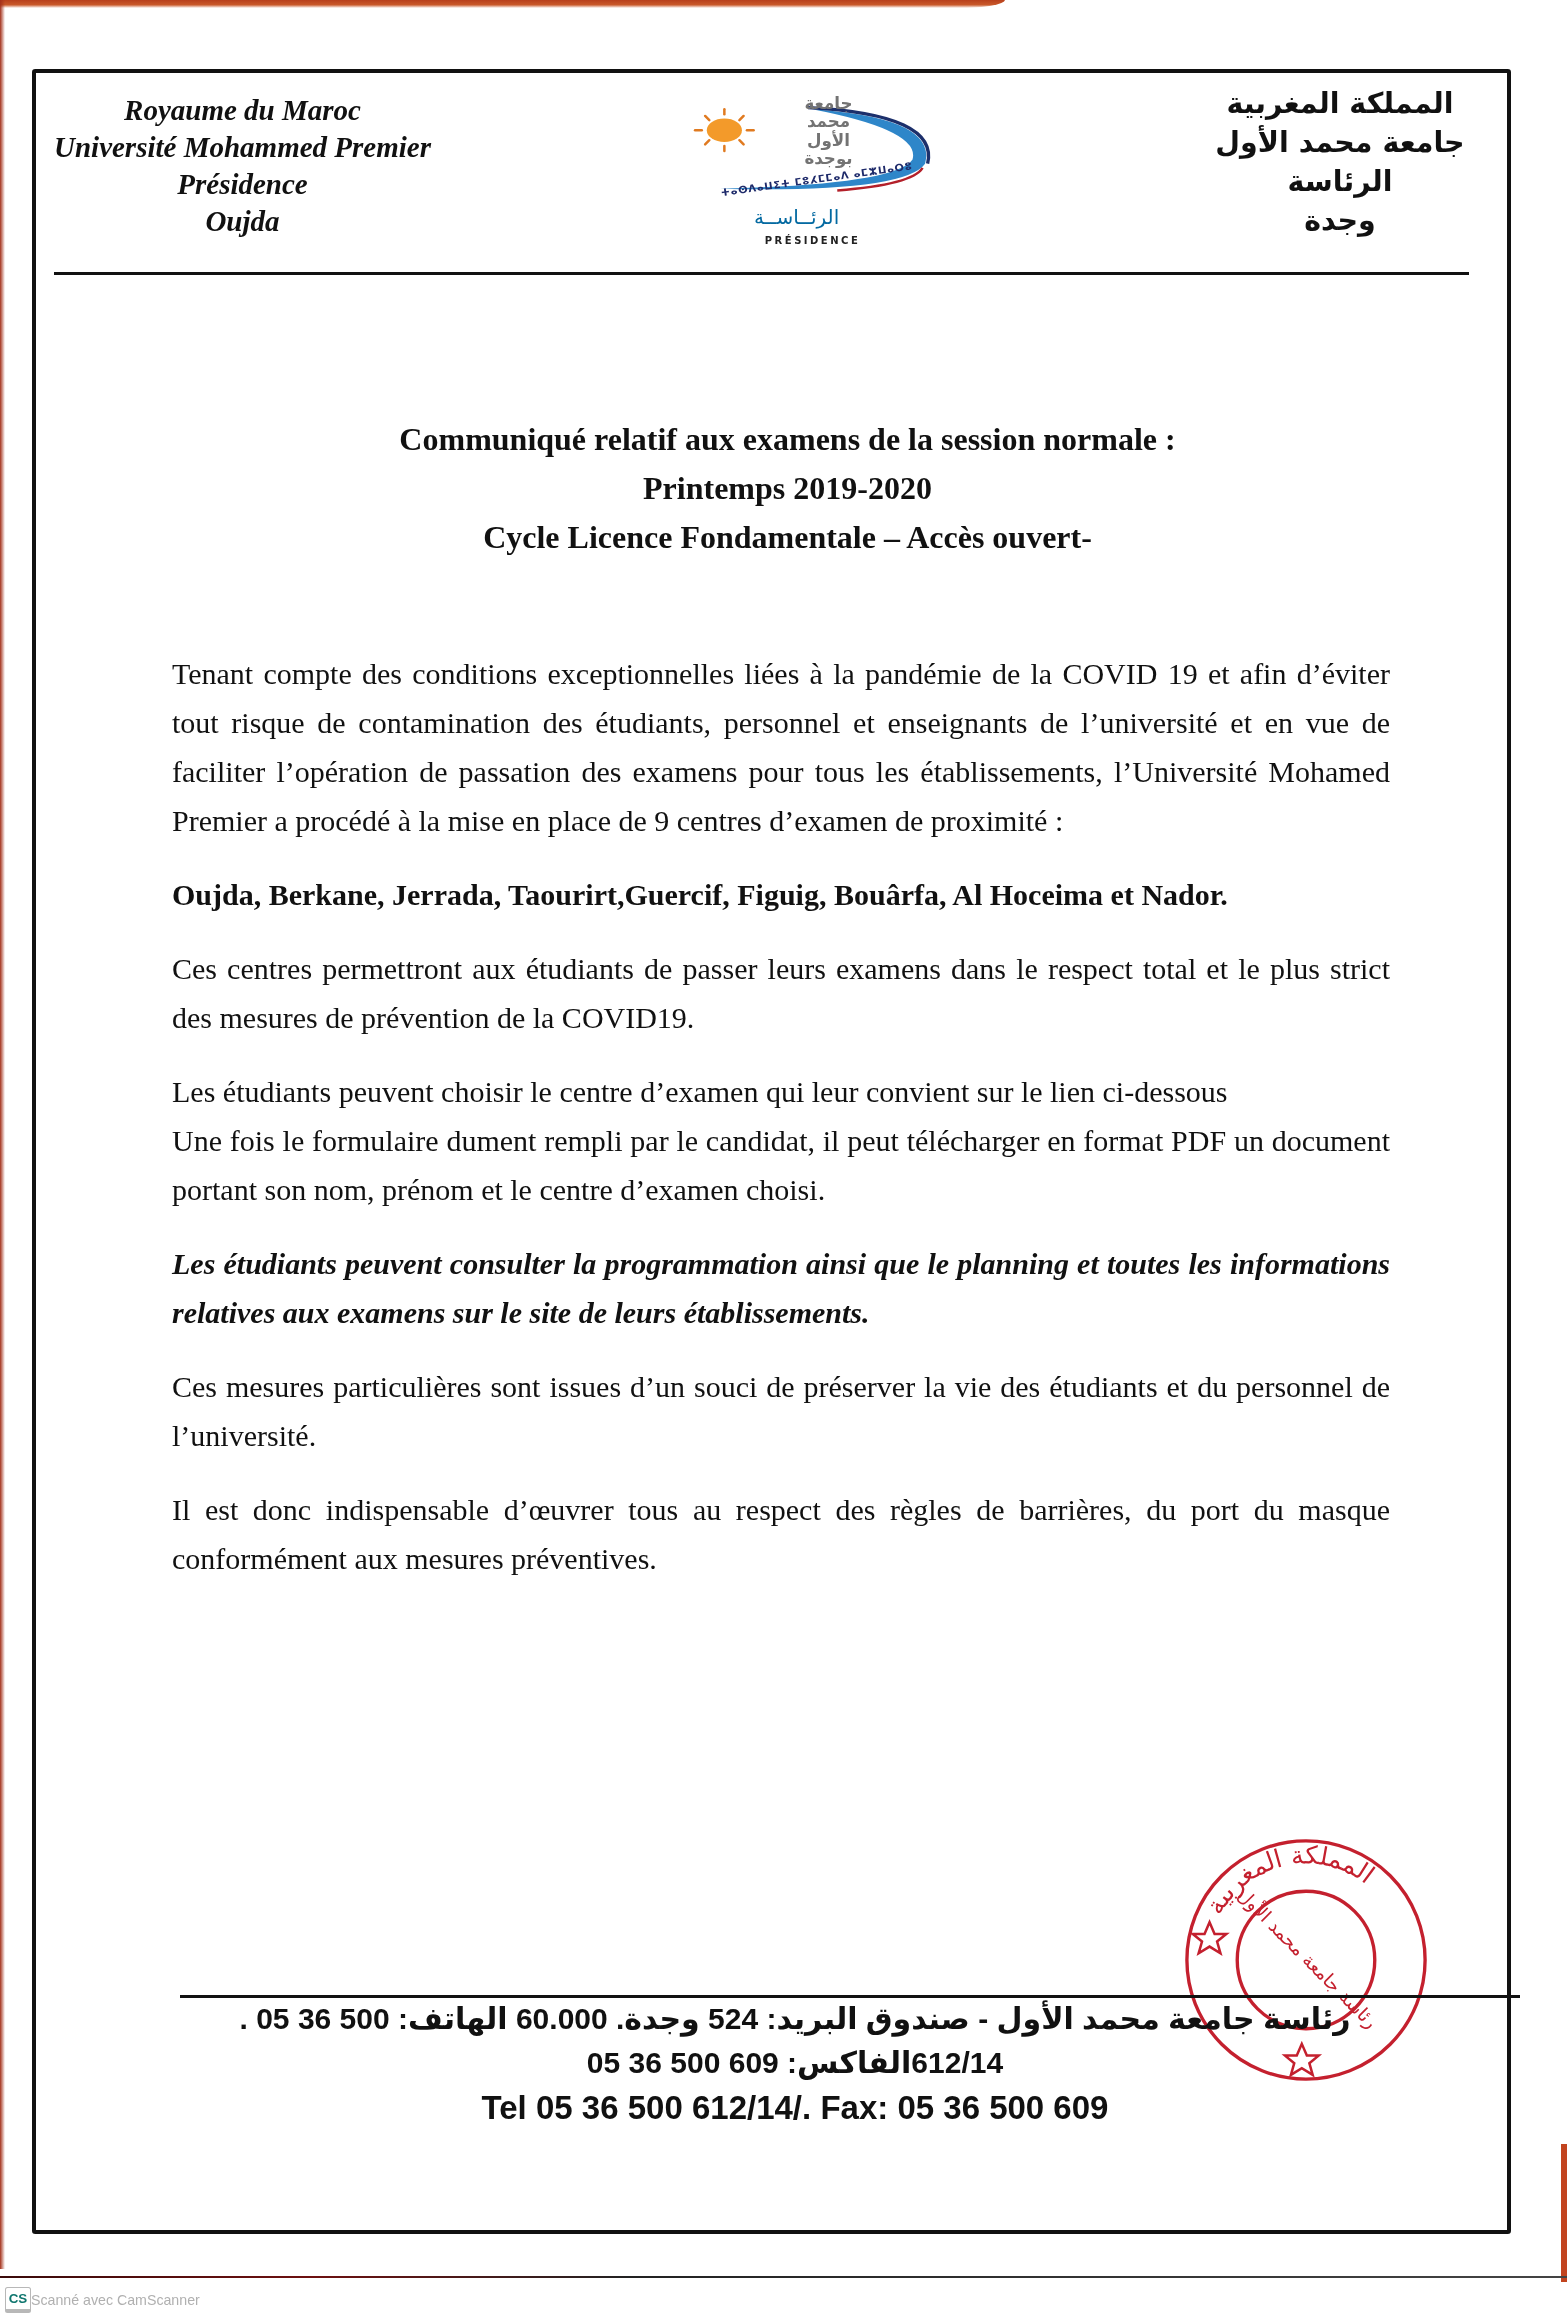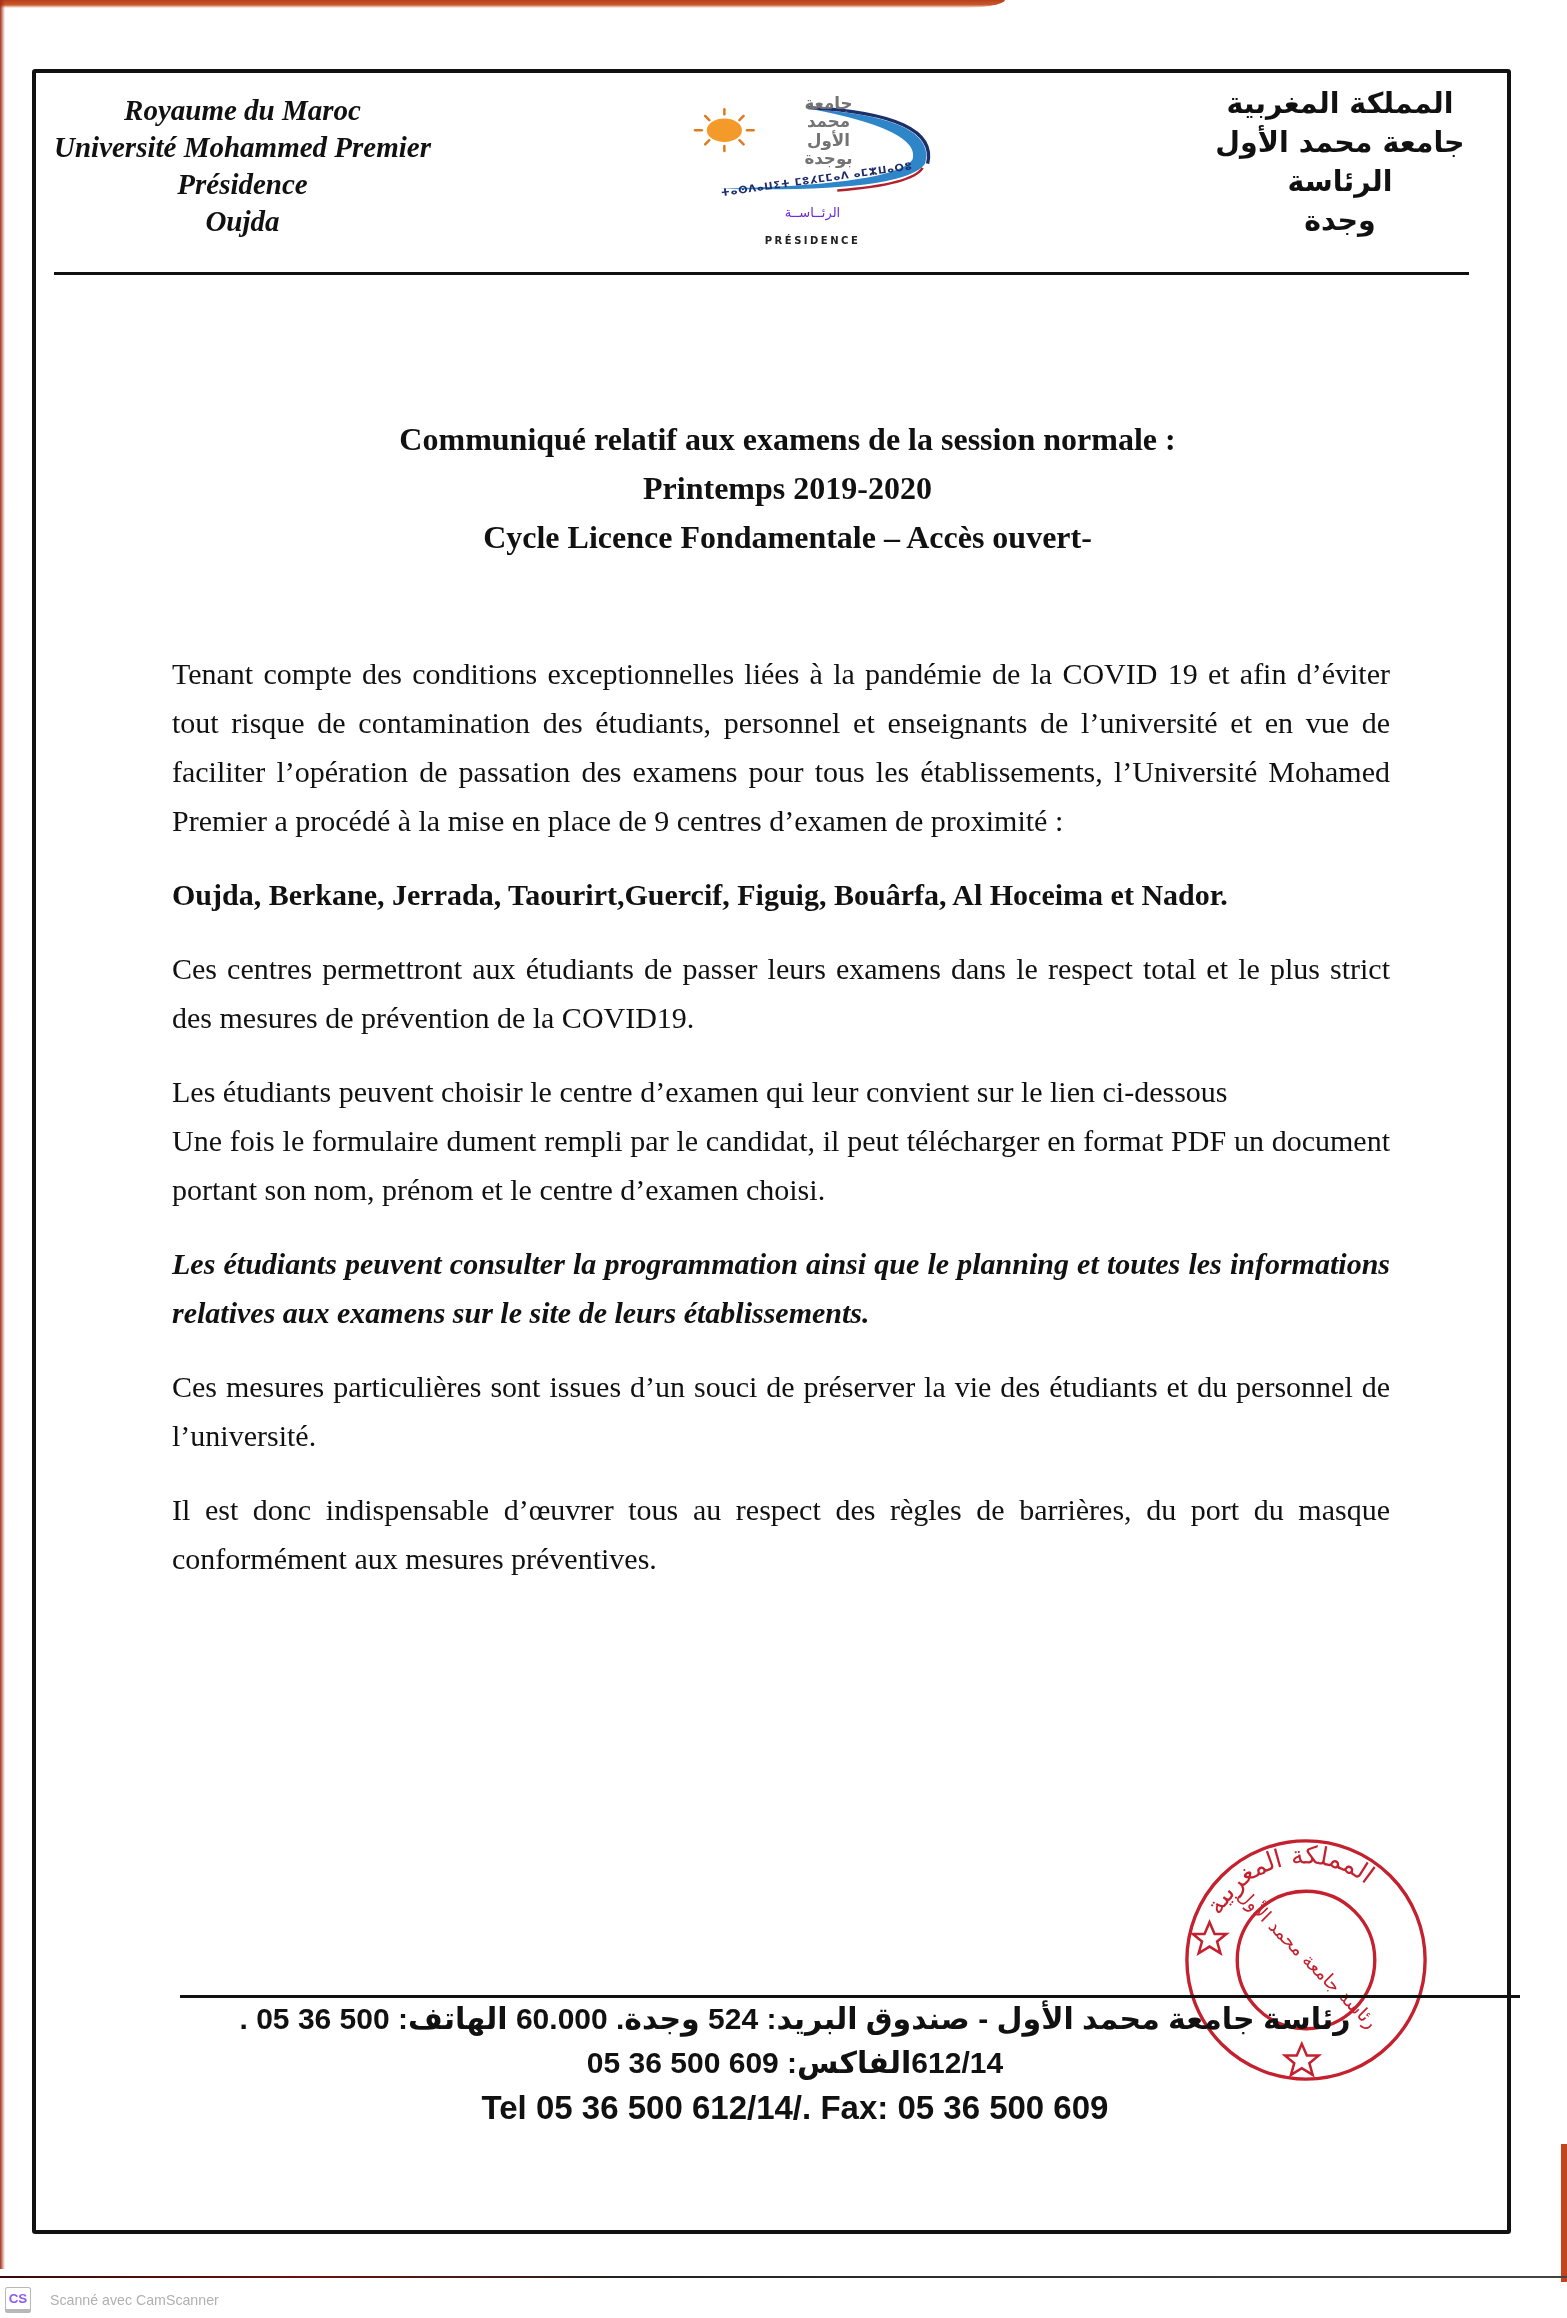--- a/index.html
+++ b/index.html
@@ -49,22 +49,22 @@
     font-family: "DejaVu Sans", sans-serif; font-weight: bold;
     font-size: 16.7px; line-height: 18.4px; text-align: center; color: #737373;
     direction: rtl;
   }
   .logo .tifinagh {
     position: absolute; left: 50px; top: 88px; width: 218px;
     font-family: "DejaVu Sans", sans-serif; font-size: 10px; font-weight: bold;
     color: #1e2a6a; transform: rotate(-8deg); letter-spacing: 0.8px;
   }
   .logo .ar-pres {
-    position: absolute; left: 84px; top: 121px; width: 117px; text-align: center;
-    font-family: "DejaVu Sans", sans-serif; font-size: 13px; color: #6d28d9; direction: rtl;
+    position: absolute; left: 84px; top: 121px; width: 117px; text-align: left;
+    font-family: "DejaVu Sans", sans-serif; font-size: 20px; color: #0369a1; direction: rtl;
   }
   .logo .pres {
     position: absolute; left: 84px; top: 151px; width: 117px; text-align: center;
     font-family: "DejaVu Sans", sans-serif; font-size: 10px; font-weight: bold;
     letter-spacing: 2.5px; color: #222;
   }
   .header-ar {
     position: absolute; left: 1206px; top: 84px; width: 268px;
     text-align: center; direction: rtl;
     font-family: "DejaVu Sans", sans-serif; font-weight: bold;
@@ -109,21 +109,21 @@
   .footer .fr2 { font-size: 33px; line-height: 45px; }
 
   
   .watermark {
     position: absolute; left: 5px; top: 2286px; height: 28.5px; display: flex; align-items: center;
     font-family: "Liberation Sans", "DejaVu Sans", sans-serif; color: #b0b0b0; font-size: 14.2px;
   }
   .watermark .cs-logo {
     width: 26px; height: 26px; border: 1.7px solid #b8b8b8; border-radius: 2.5px; box-sizing: border-box;
     display: flex; align-items: center; justify-content: center;
-    font-weight: bold; font-size: 13.4px; color: #8b5cf6; margin-right: 19px;
+    font-weight: bold; font-size: 13.4px; color: #0f766e; margin-right: 0;
     border-bottom-width: 4.2px;
   }
 </style>
 </head>
 <body>
 
 <div class="scan-edge-top"></div>
 <div class="scan-edge-left"></div>
 <div class="scan-edge-right"></div>
 <div class="scan-edge-bottom"></div>

